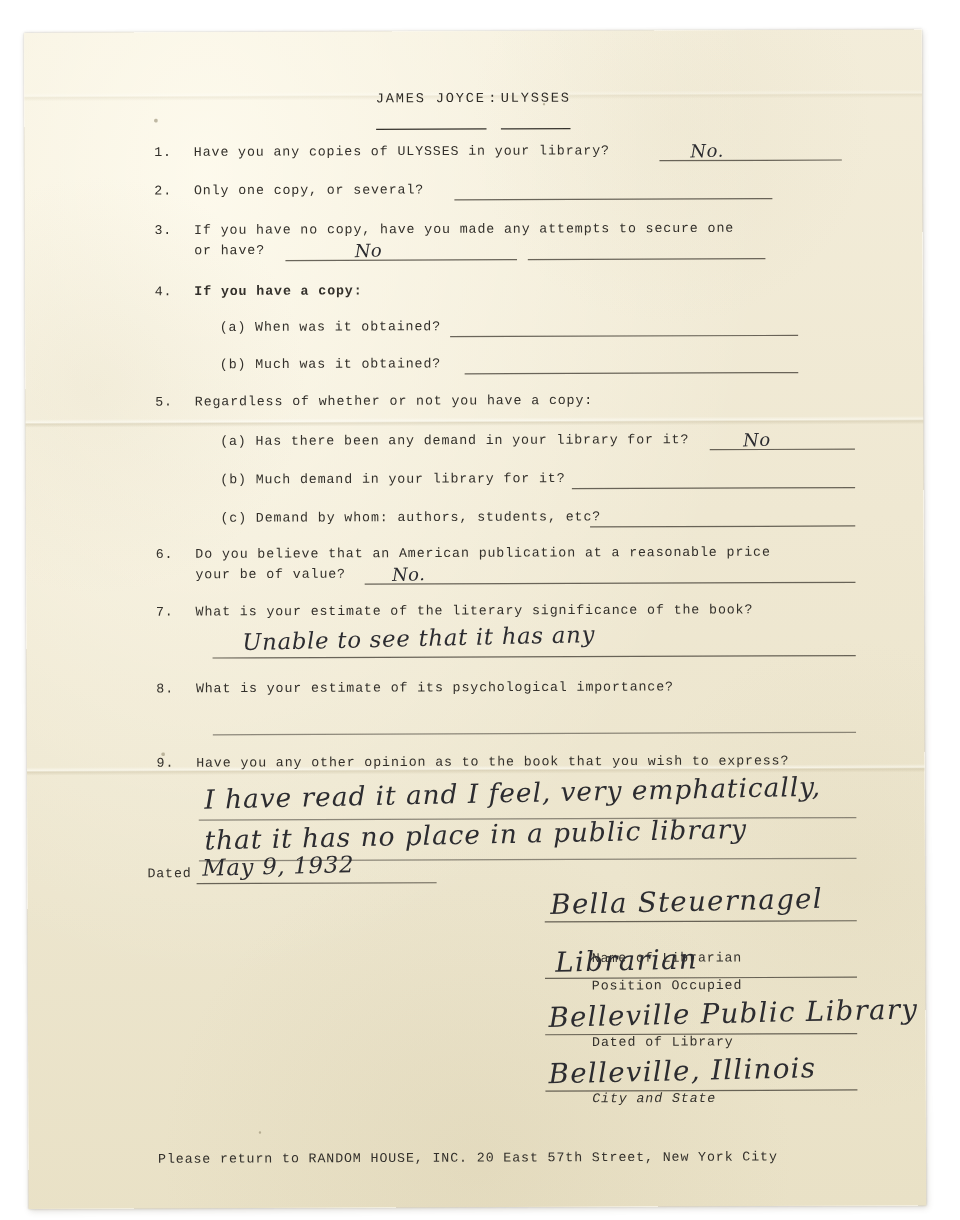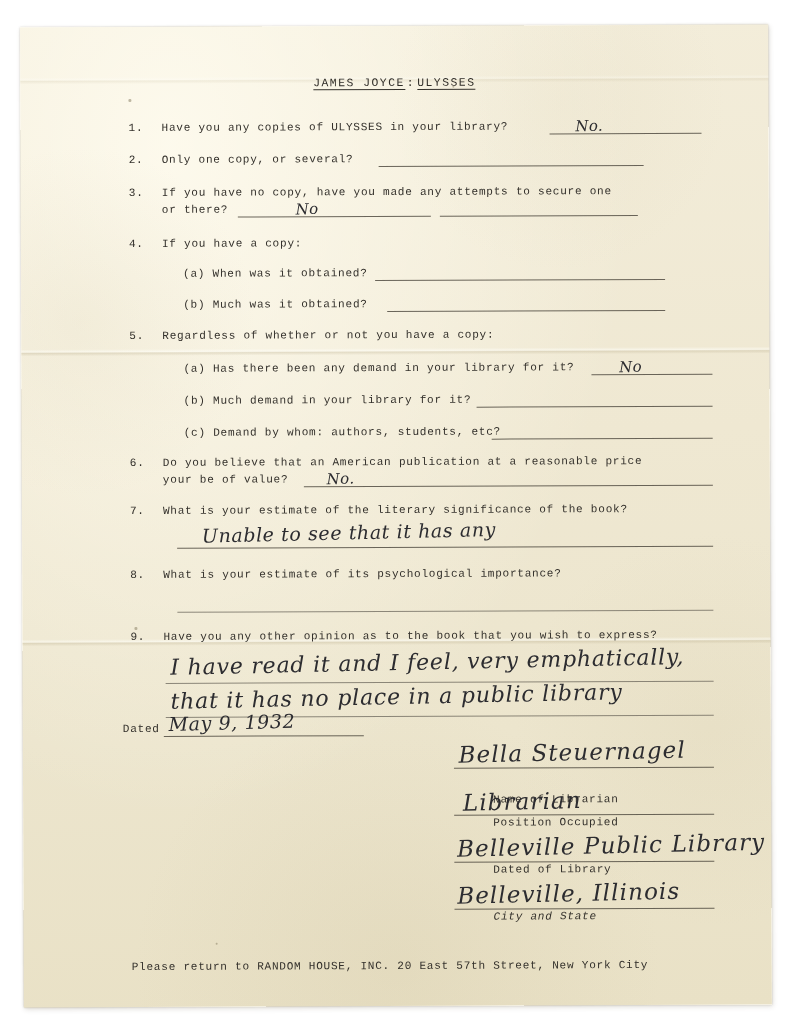--- a/index.html
+++ b/index.html
@@ -79,21 +79,21 @@
     position: absolute;
     left: 0; right: 0; top: 51px;
     text-align: center;
     font-family: "Liberation Mono", "DejaVu Sans Mono", monospace;
     font-size: 11.4px;
     letter-spacing: 1.5px;
     color: #2f2c27;
   }
   #title span {
     border-bottom: 1px solid #35322c;
-    padding-bottom: 0;
+    padding-bottom: 18px;
   }
   #title .colon { border-bottom: none; padding: 0 2px; }
 
   
   .hand {
     position: absolute;
     font-family: "DejaVu Serif", serif;
     font-style: italic;
     color: #2c2c30;
     white-space: nowrap;
@@ -155,26 +155,26 @@
       <div class="num" style="left:108px; top:96px;">1.</div>
       <div class="qtext" style="left:141px; top:96px;">Have you any copies of ULYSSES in your library?</div>
       <div class="rule" style="left:529px; top:108px; width:152px;"></div>
 
       <div class="num" style="left:108px; top:128px;">2.</div>
       <div class="qtext" style="left:141px; top:128px;text-align:center;">Only one copy, or several?</div>
       <div class="rule" style="left:358px; top:140px; width:265px;"></div>
 
       <div class="num" style="left:108px; top:161px;">3.</div>
       <div class="qtext" style="left:141px; top:161px;">If you have no copy, have you made any attempts to secure one</div>
-      <div class="qtext" style="left:141px; top:178px;">or there?</div>
+      <div class="qtext" style="left:141px; top:178px;">or have?</div>
       <div class="rule" style="left:217px; top:190px; width:193px;"></div>
       <div class="rule" style="left:419px; top:190px; width:198px;"></div>
 
       <div class="num" style="left:108px; top:212px;">4.</div>
-      <div class="qtext" style="left:141px; top:212px;">If you have a copy:</div>
+      <div class="qtext" style="left:141px; top:212px;font-weight:bold;">If you have a copy:</div>
 
       <div class="sub" style="left:162px; top:242px;">(a) When was it obtained?</div>
       <div class="rule" style="left:354px; top:254px; width:290px;"></div>
 
       <div class="sub" style="left:162px; top:273px;">(b) Much was it obtained?</div>
       <div class="rule" style="left:366px; top:285px; width:278px;"></div>
 
       <div class="num" style="left:108px; top:304px;">5.</div>
       <div class="qtext" style="left:141px; top:304px;">Regardless of whether or not you have a copy:</div>
 

